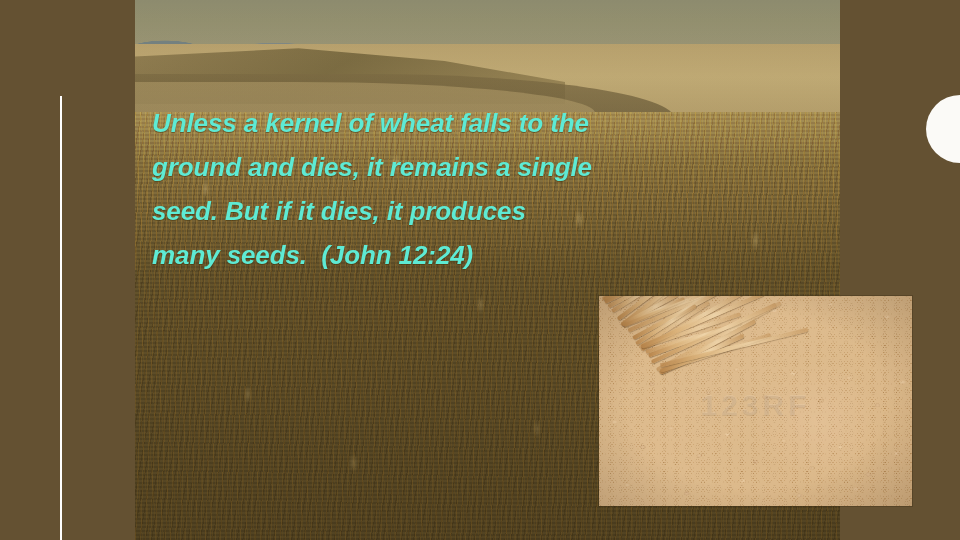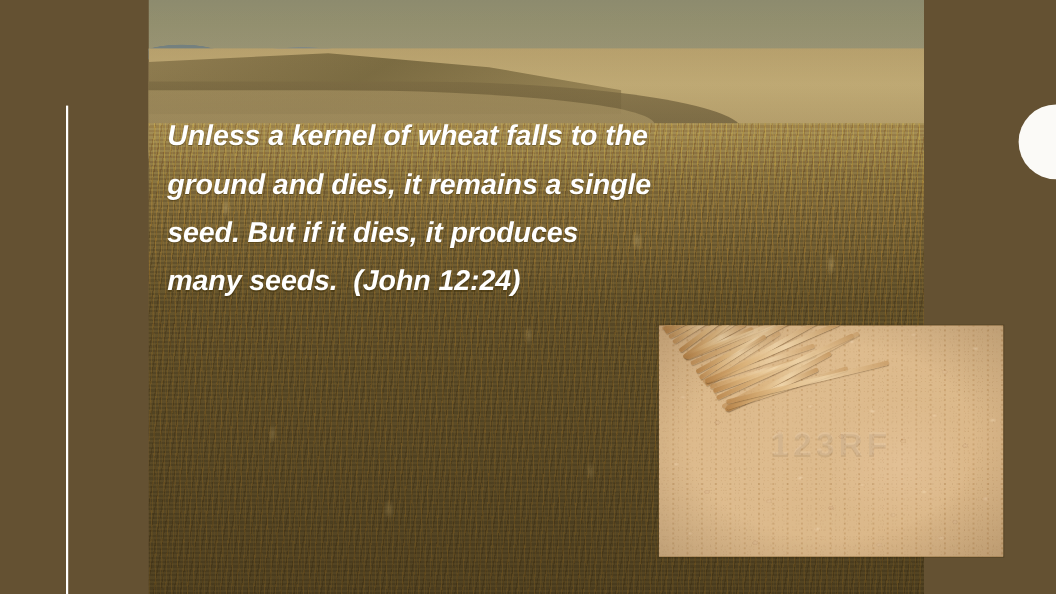--- a/index.html
+++ b/index.html
@@ -131,21 +131,21 @@
     left: 0; right: 0; top: 0; bottom: 0;
     background: linear-gradient(180deg, rgba(60,46,18,0) 0%, rgba(60,46,18,.06) 25%, rgba(52,40,14,.20) 60%, rgba(46,35,12,.28) 100%);
   }
 
   
   .quote {
     position: absolute;
     left: 152px;
     top: 101px;
     width: 470px;
-    color: #ffffff;
+    color: #5eead4;
     font-size: 26px;
     font-style: italic;
     font-weight: bold;
     line-height: 44px;
     letter-spacing: -0.1px;
     white-space: pre-wrap;
     text-shadow: 0 1px 1px rgba(60,45,10,.55);
   }
 
   

